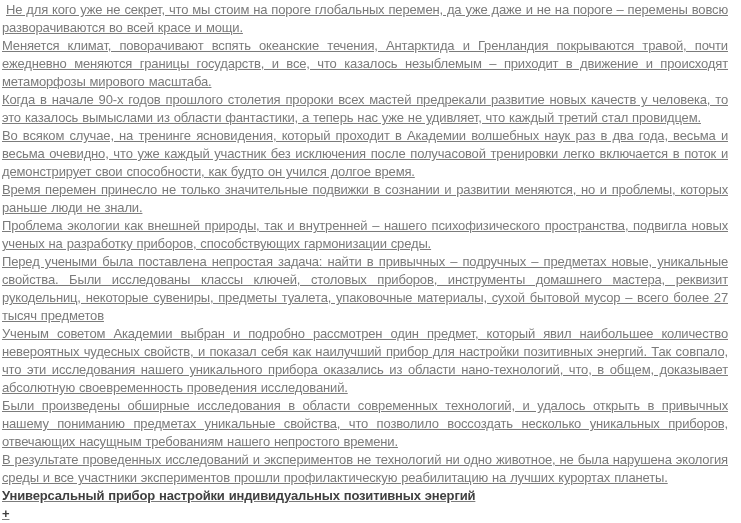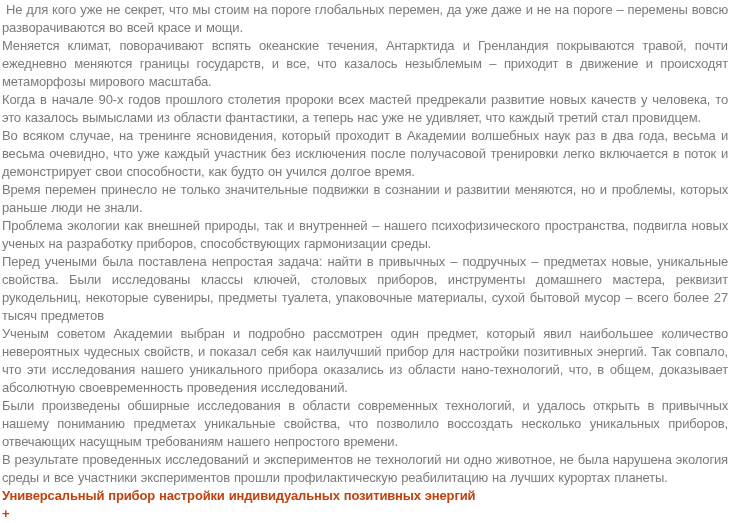--- a/index.html
+++ b/index.html
@@ -15,35 +15,36 @@
   .doc {
     box-sizing: border-box;
     width: 741px;
     height: 523px;
     padding: 1px 13px 0 2px;
     font-family: "Liberation Sans", "DejaVu Sans", sans-serif;
     font-size: 13px;
     line-height: 18px;
     color: #7b7b7b;
     letter-spacing: -0.15px;
+    text-decoration: underline;
   }
   .doc p {
     margin: 0;
     padding: 0;
     text-align: justify;
     word-spacing: 0.5px;
   }
   .doc p.first {
     text-indent: 4px;
   }
   .footer-line {
     margin: 0;
     text-align: center;
     font-weight: bold;
-    color: #c2410c;
+    color: #404040;
   }
 </style>
 </head>
 <body>
 
 <div class="doc">
   <p class="first">Не для кого уже не секрет, что мы стоим на пороге глобальных перемен, да уже даже и не на пороге – перемены вовсю разворачиваются во всей красе и мощи.</p>
   <p>Меняется климат, поворачивают вспять океанские течения, Антарктида и Гренландия покрываются травой, почти ежедневно меняются границы государств, и все, что казалось незыблемым – приходит в движение и происходят метаморфозы мирового масштаба.</p>
   <p>Когда в начале 90-х годов прошлого столетия пророки всех мастей предрекали развитие новых качеств у человека, то это казалось вымыслами из области фантастики, а теперь нас уже не удивляет, что каждый третий стал провидцем.</p>
   <p>Во всяком случае, на тренинге ясновидения, который проходит в Академии волшебных наук раз в два года, весьма и весьма очевидно, что уже каждый участник без исключения после получасовой тренировки легко включается в поток и демонстрирует свои способности, как будто он учился долгое время.</p>

